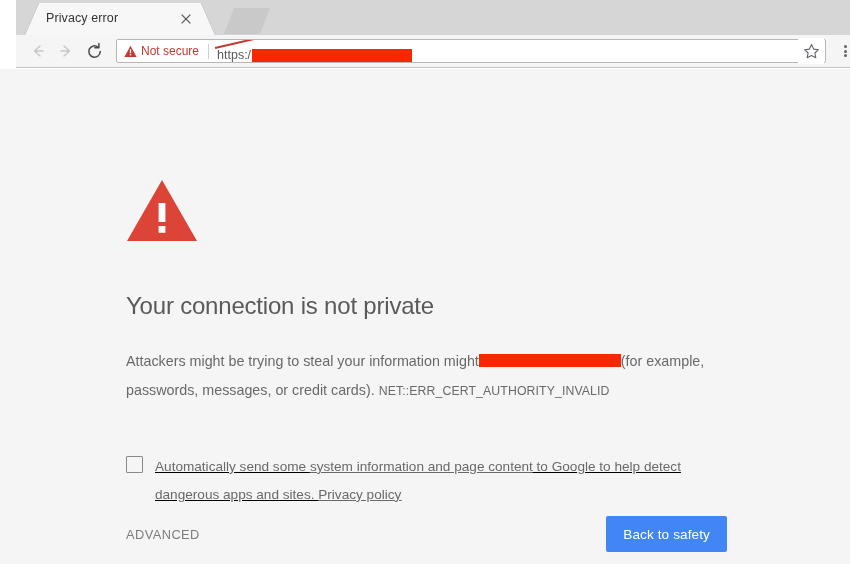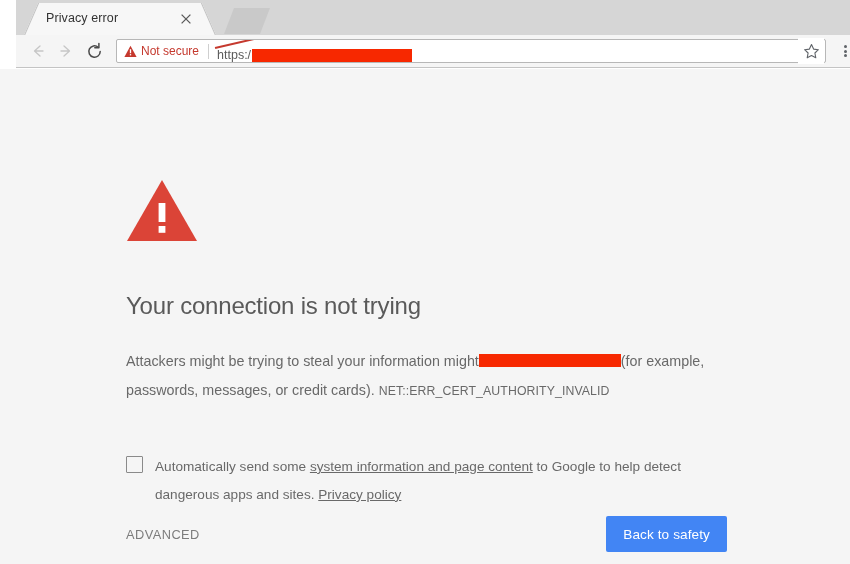--- a/index.html
+++ b/index.html
@@ -266,20 +266,21 @@
     font-size: 12.3px;
     color: #696969;
     letter-spacing: 0.1px;
     text-align: right;
   }
 
   .checkbox-row {
     display: flex;
     align-items: flex-start;
     margin-top: 47px;
+    text-decoration: underline;
   }
   .checkbox {
     width: 15px;
     height: 15px;
     border: 1.4px solid #8a8a8a;
     background: #f5f5f5;
     flex: 0 0 auto;
     margin-top: 3px;
     margin-right: 12px;
     cursor: pointer;
@@ -405,21 +406,21 @@
     <div class="content">
 
       <div class="warn-icon">
         <svg width="72" height="64" viewBox="0 0 72 64" aria-hidden="true">
           <path d="M36 1 L71 62 L1 62 Z" fill="#db4437"></path>
           <rect x="32.6" y="24" width="6.8" height="19" fill="#ffffff"></rect>
           <rect x="32.6" y="47" width="6.8" height="6.8" fill="#ffffff"></rect>
         </svg>
       </div>
 
-      <h1 class="heading">Your connection is not trying</h1>
+      <h1 class="heading">Your connection is not private</h1>
 
       <p class="body-text">
         <span>Attackers might be trying to steal your information might</span><span class="inline-redact"></span><span>(for example, passwords, messages, or credit cards).</span>
         <span class="errcode">NET::ERR_CERT_AUTHORITY_INVALID</span>
       </p>
 
       <div class="checkbox-row">
         <div class="checkbox"></div>
         <div class="checkbox-text">
           <span>Automatically send some </span><a>system information and page content</a><span> to Google to help detect dangerous apps and sites. </span><a>Privacy policy</a>

